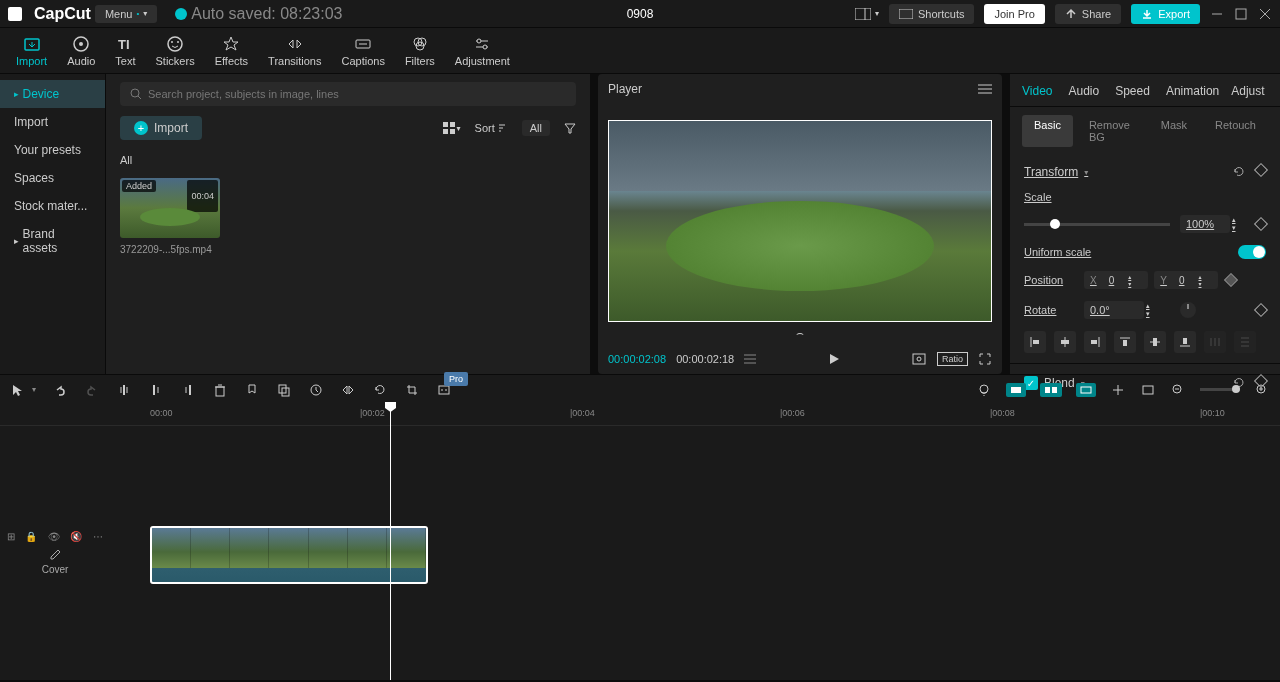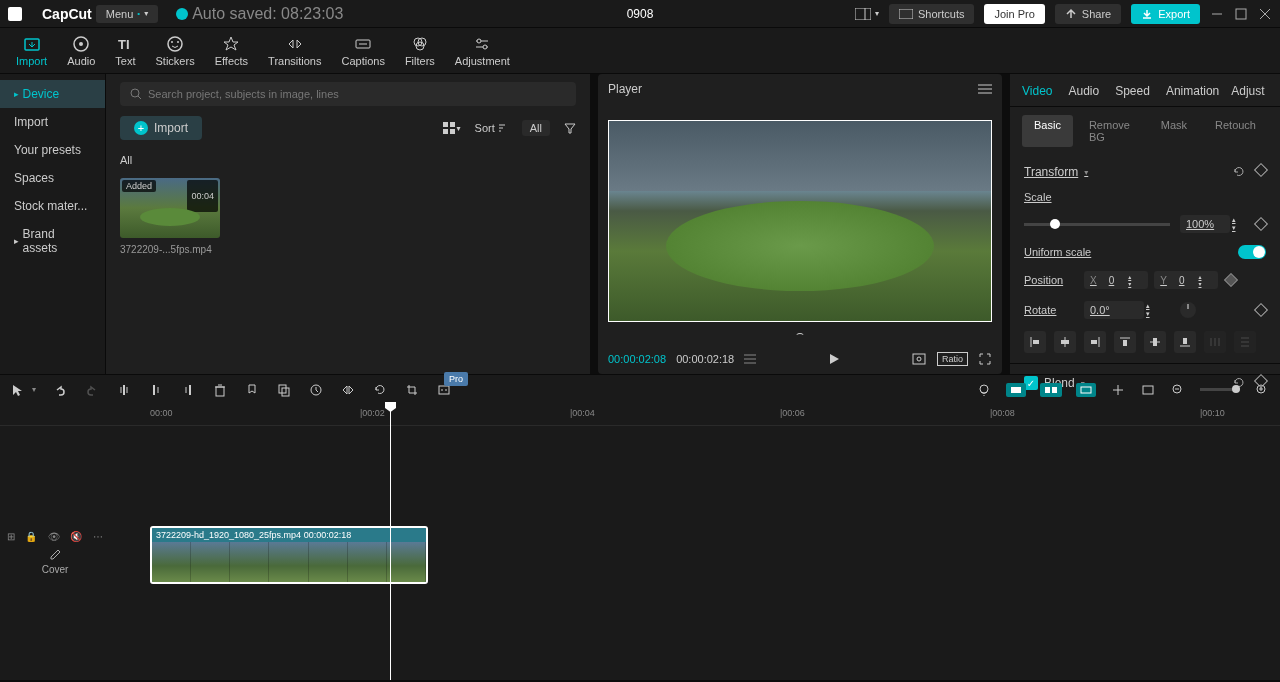--- a/index.html
+++ b/index.html
@@ -1,18 +1,18 @@
 <!DOCTYPE html>
 <html><head>
 <meta charset="utf-8">
 <style>
 * { margin: 0; padding: 0; box-sizing: border-box; font-family: -apple-system, BlinkMacSystemFont, 'Segoe UI', sans-serif; }
 body { background: #0d0d0d; color: #ccc; font-size: 12px; overflow: hidden; width: 1280px; height: 682px; }
 .titlebar { height: 28px; background: #1a1a1a; display: flex; align-items: center; padding: 0 8px; border-bottom: 1px solid #0a0a0a; }
-.logo { display: flex; align-items: center; gap: 20px; font-weight: bold; color: #fff; font-size: 14px; }
+.logo { display: flex; align-items: center; gap: 12px; font-weight: bold; color: #fff; font-size: 16px; }
 .logo-icon { width: 14px; height: 14px; background: #fff; border-radius: 2px; display: inline-block; }
 .menu-btn { margin-left: 4px; background: #2f2f2f; padding: 3px 10px; border-radius: 3px; display: flex; align-items: center; gap: 4px; cursor: pointer; font-size: 11px; }
 .autosave { margin-left: 18px; color: #888; font-size: 16px; display: flex; align-items: center; gap: 4px; }
 .check-icon { width: 12px; height: 12px; background: #00c4cc; border-radius: 50%; display: inline-block; }
 .project-name { position: absolute; left: 50%; transform: translateX(-50%); font-size: 12px; color: #fff; }
 .title-right { margin-left: auto; display: flex; align-items: center; gap: 10px; }
 .title-btn { background: #2f2f2f; padding: 4px 10px; border-radius: 3px; display: flex; align-items: center; gap: 5px; cursor: pointer; font-size: 11px; }
 .joinpro { background: #fff; color: #333; font-weight: 500; }
 .export-btn { background: #00c4cc; color: #fff; }
 .win-btn { width: 14px; height: 14px; cursor: pointer; color: #aaa; }
@@ -634,21 +634,20 @@
       <div class="cover-btn">
         <svg width="14" height="14">
             <path d="M3 11 L3 9 L10 2 L12 4 L5 11 Z" fill="none" stroke="#aaa"></path>
           </svg>
         <span>Cover</span>
       </div>
     </div>
     <div class="tl-tracks">
       <div class="playhead"></div>
       <div class="clip">
-        <div class="clip-header">3722209-hd_1920_1080_25fps.mp4  00:00:02:18</div>
         <div class="clip-frames">
           <div class="clip-frame"></div>
           <div class="clip-frame"></div>
           <div class="clip-frame"></div>
           <div class="clip-frame"></div>
           <div class="clip-frame"></div>
           <div class="clip-frame"></div>
           <div class="clip-frame"></div>
         </div>
       </div>

